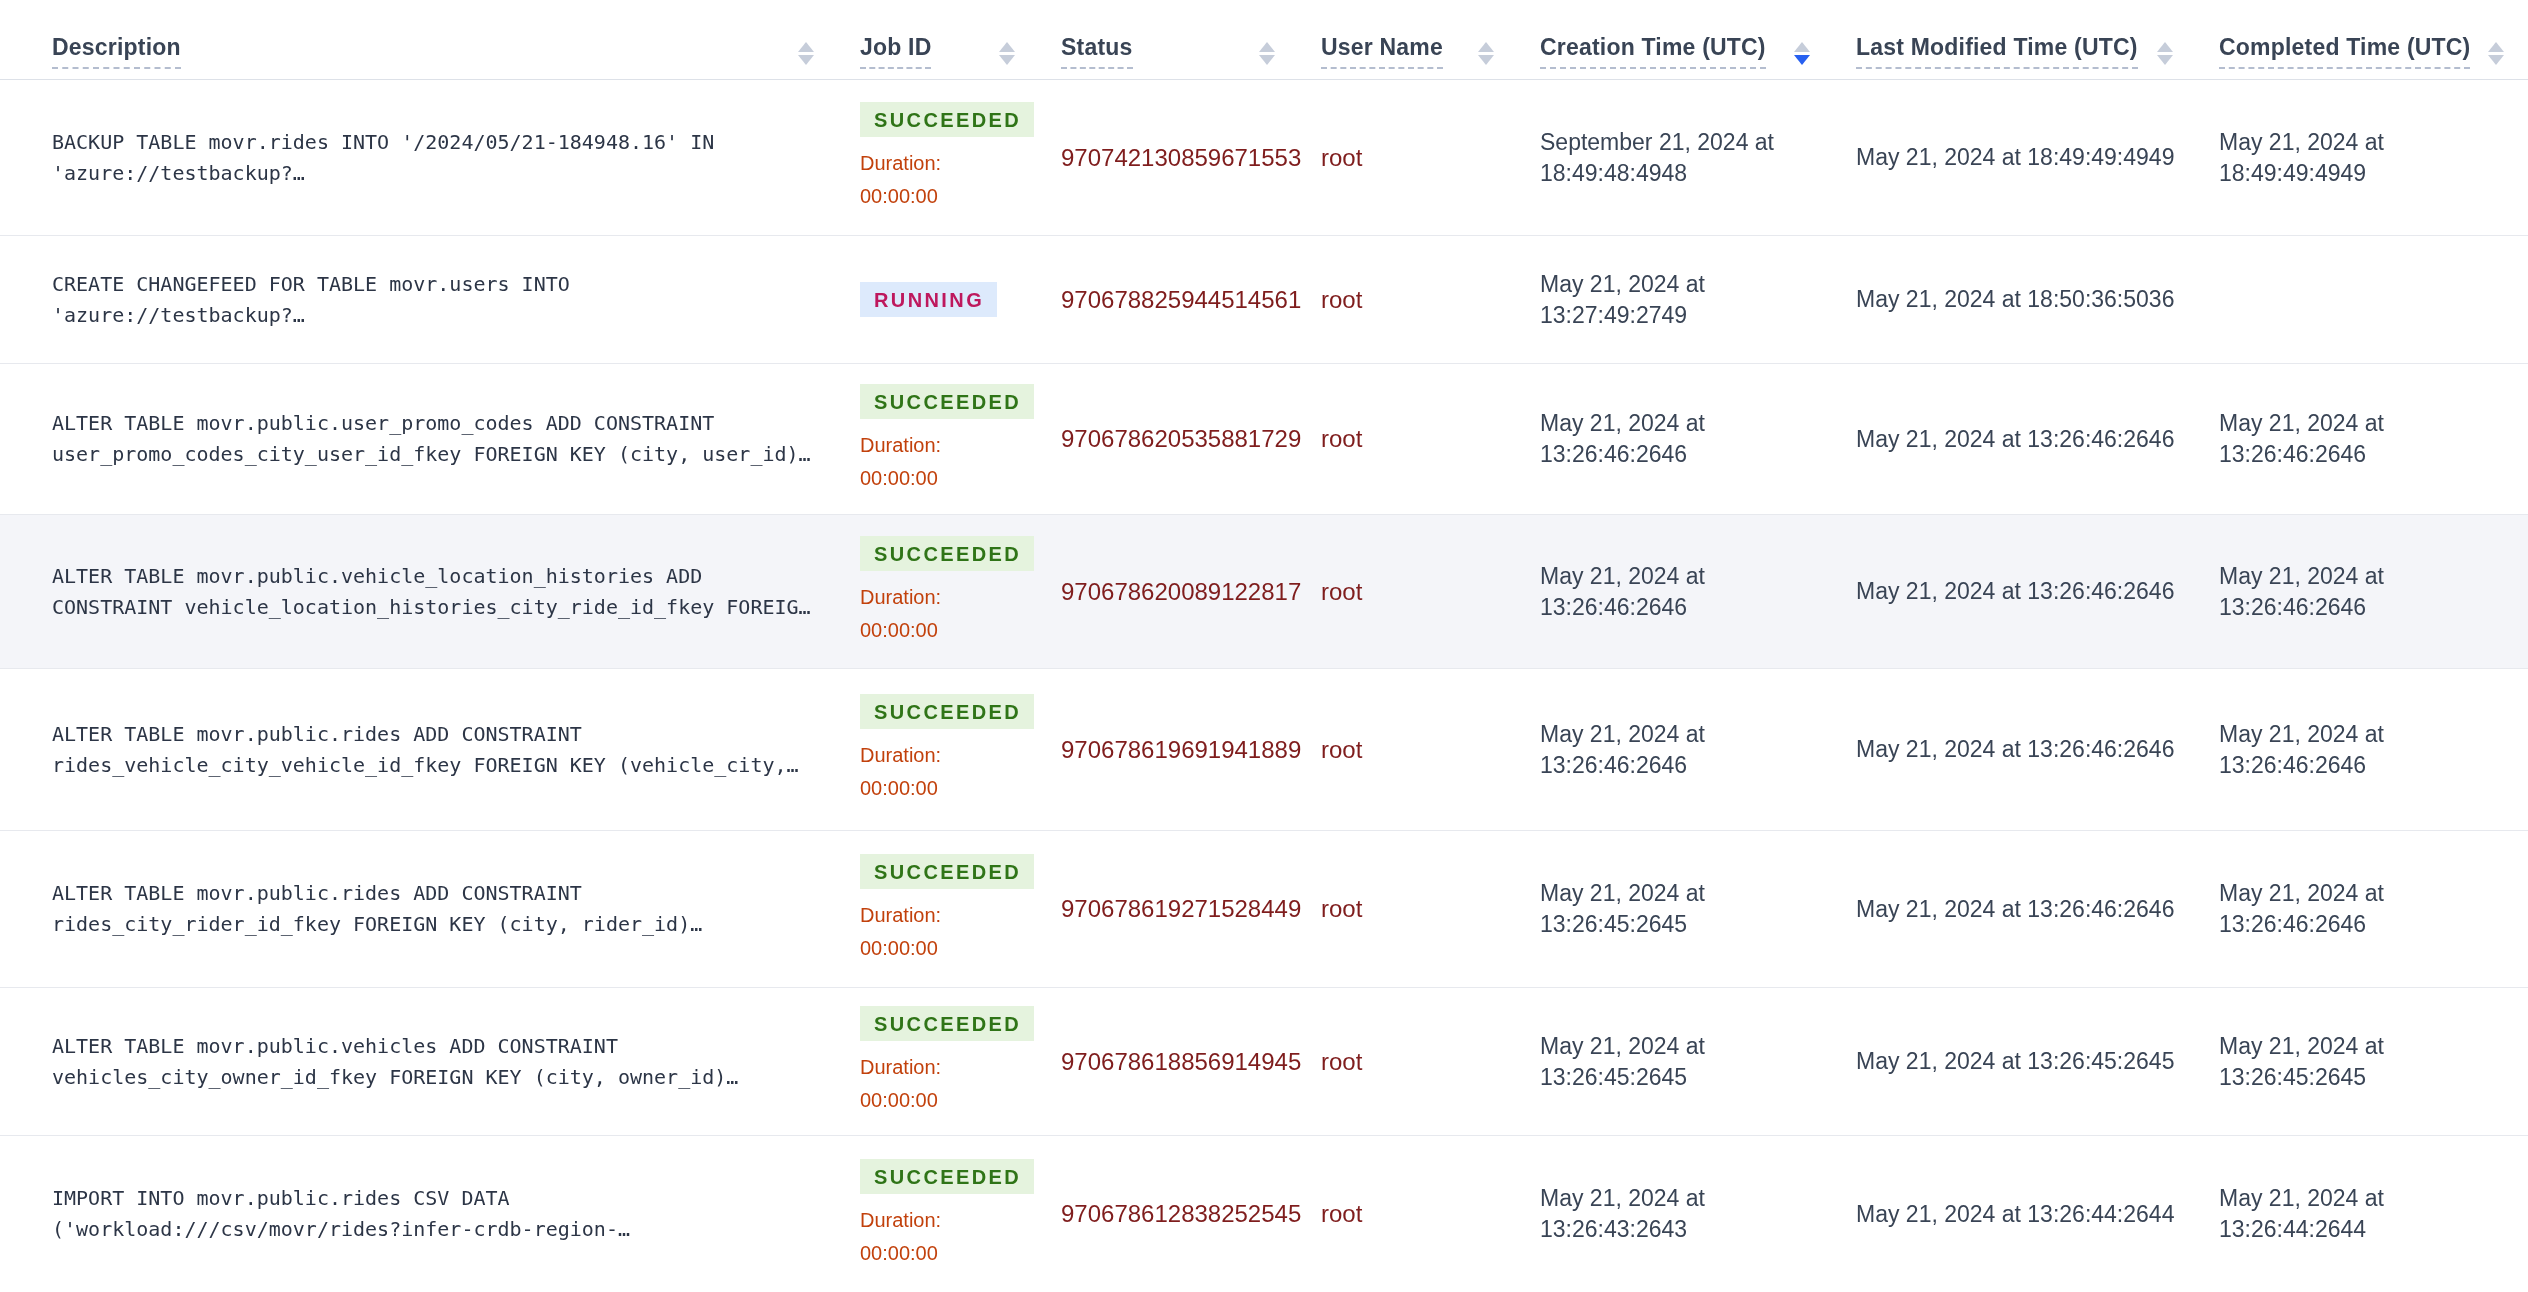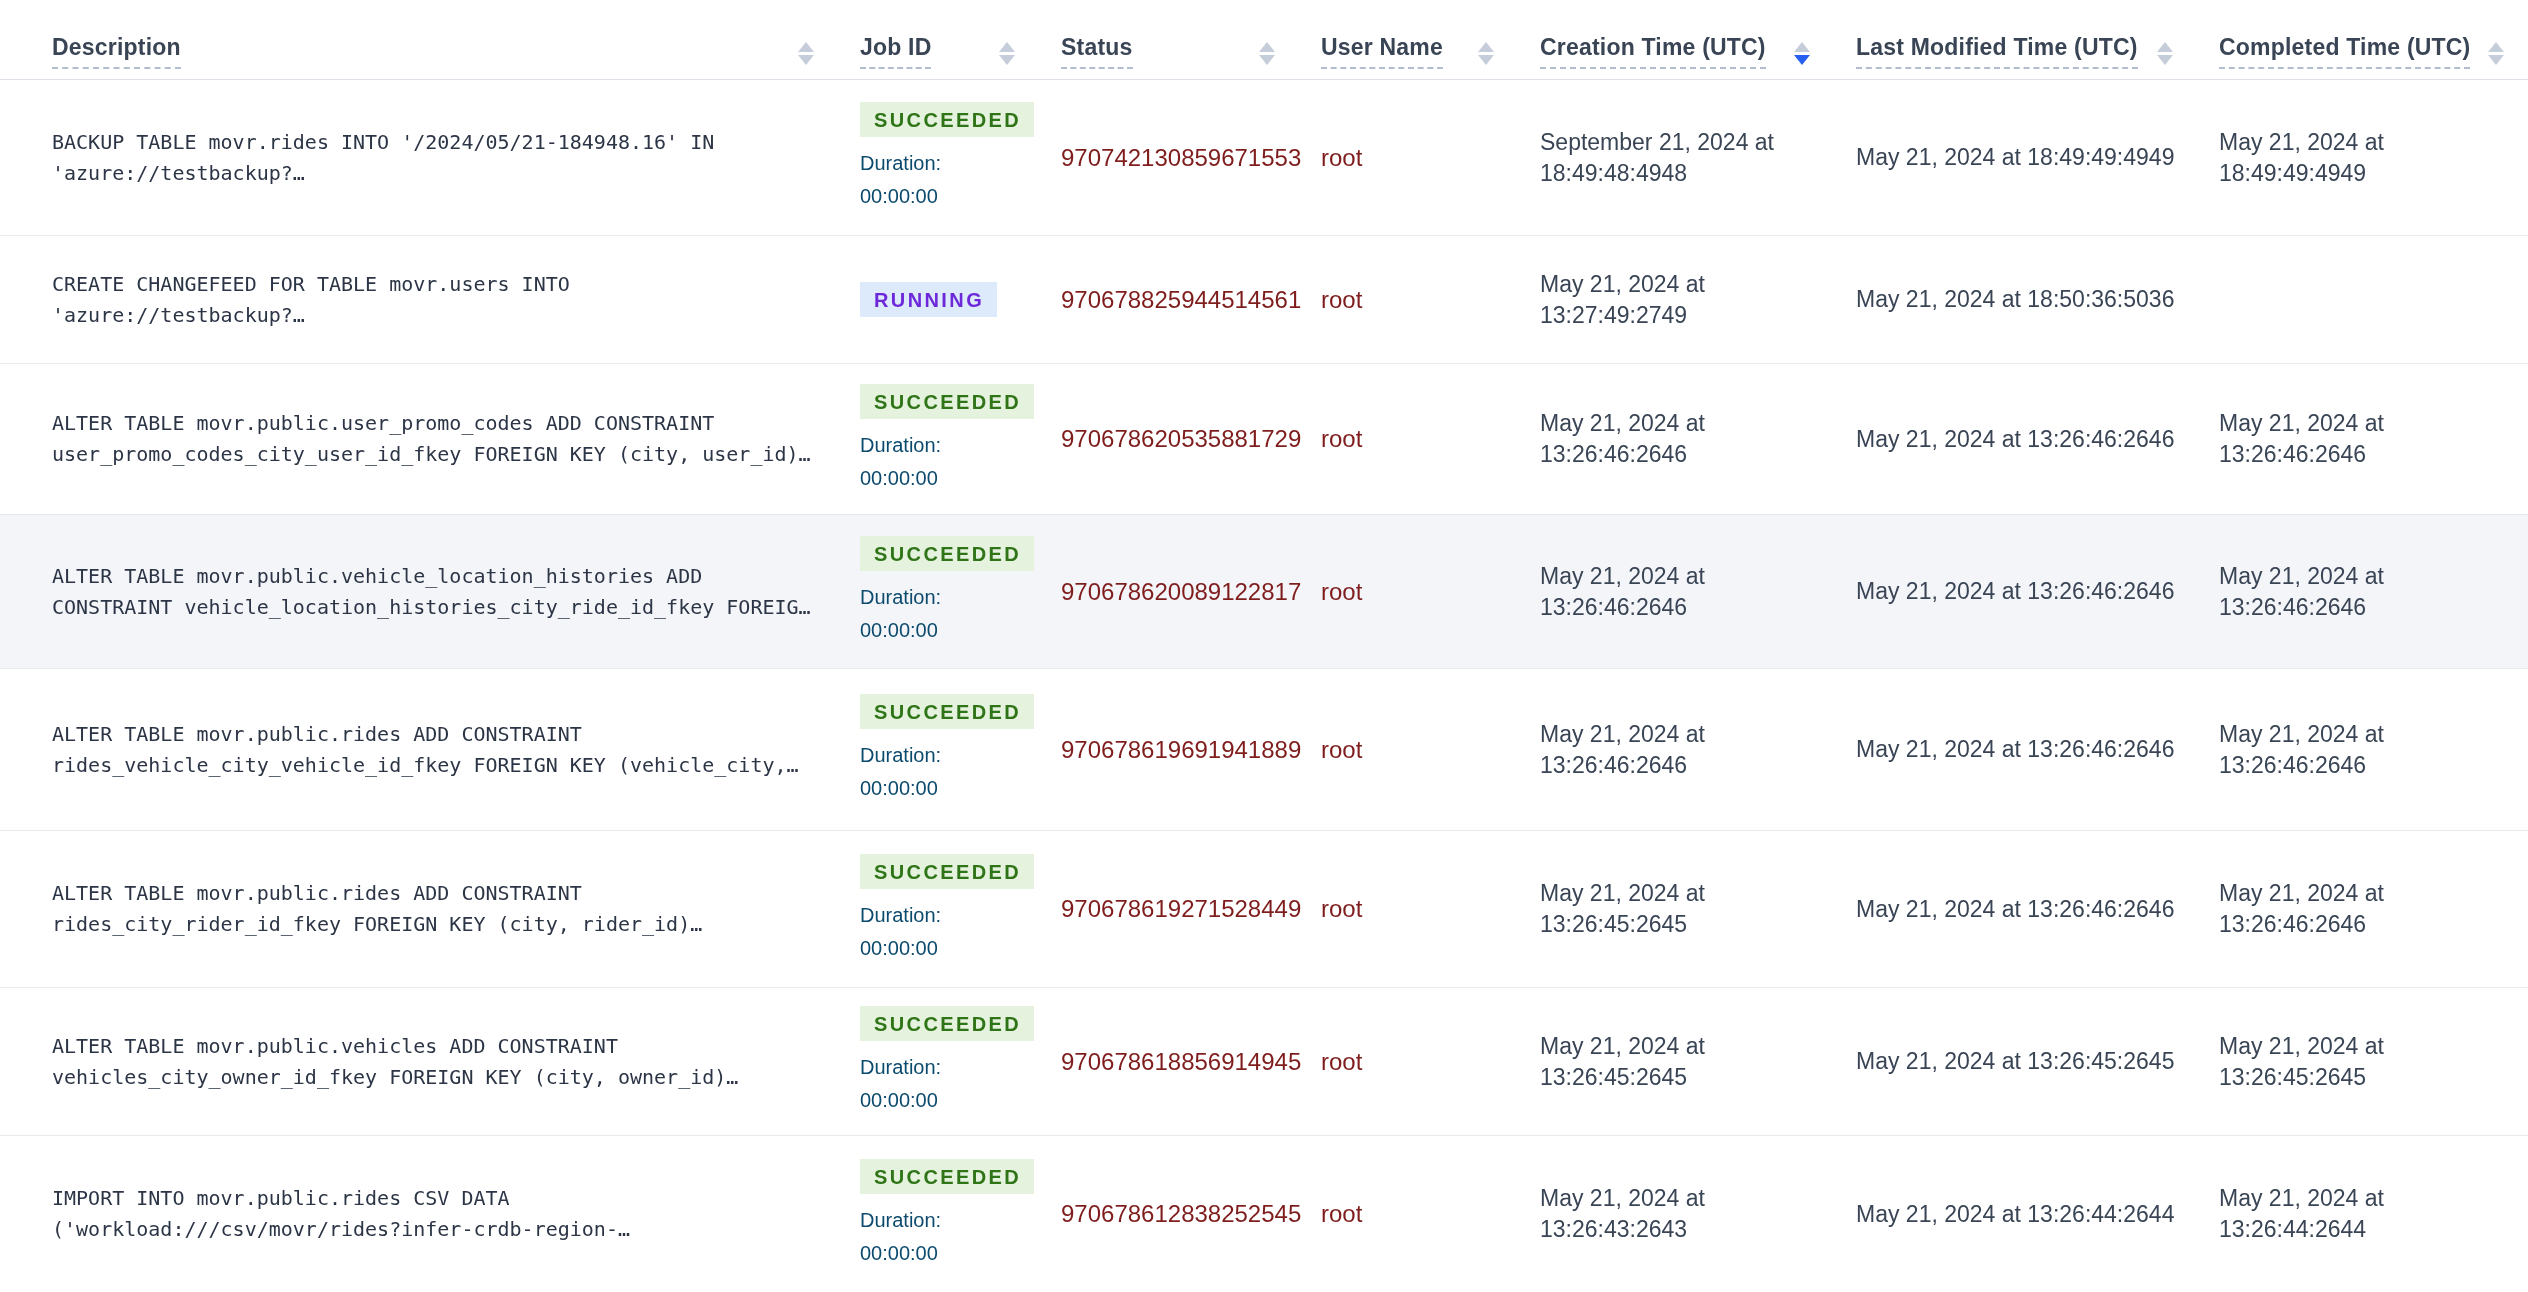--- a/index.html
+++ b/index.html
@@ -97,21 +97,21 @@
     letter-spacing: 2.4px;
     line-height: 1;
     padding: 8px 13px 7px 14px;
     border-radius: 0;
     white-space: nowrap;
   }
   .duration { margin-top: 10px; }
   .duration div {
     font-size: 20px;
     line-height: 33px;
-    color: #0c4a6e;
+    color: #c2410c;
   }
   .td-jobid, .td-user {
     font-size: 24px;
     color: #7f1d1d;
   }
   .td-time {
     font-size: 23px;
     line-height: 31px;
     color: #394455;
     padding-right: 40px;
@@ -194,21 +194,21 @@
       <div class="td td-time td-lastmod">May 21, 2024 at 18:49:49:4949</div>
       <div class="td td-time">May 21, 2024 at 18:49:49:4949</div>
     </div>
 
     <div class="row">
       <div class="td td-desc">
         <span class="desc-text">CREATE CHANGEFEED FOR TABLE movr.users INTO
 'azure://testbackup?…</span>
       </div>
       <div class="td td-status">
-        <span class="badge" style="background: rgb(221, 234, 252); color: #6d28d9;">RUNNING</span>
+        <span class="badge" style="background: rgb(221, 234, 252); color: #be185d;">RUNNING</span>
 
       </div>
       <div class="td td-jobid">970678825944514561</div>
       <div class="td td-user">root</div>
       <div class="td td-time">May 21, 2024 at 13:27:49:2749</div>
       <div class="td td-time td-lastmod">May 21, 2024 at 18:50:36:5036</div>
       <div class="td td-time"></div>
     </div>
 
     <div class="row">

